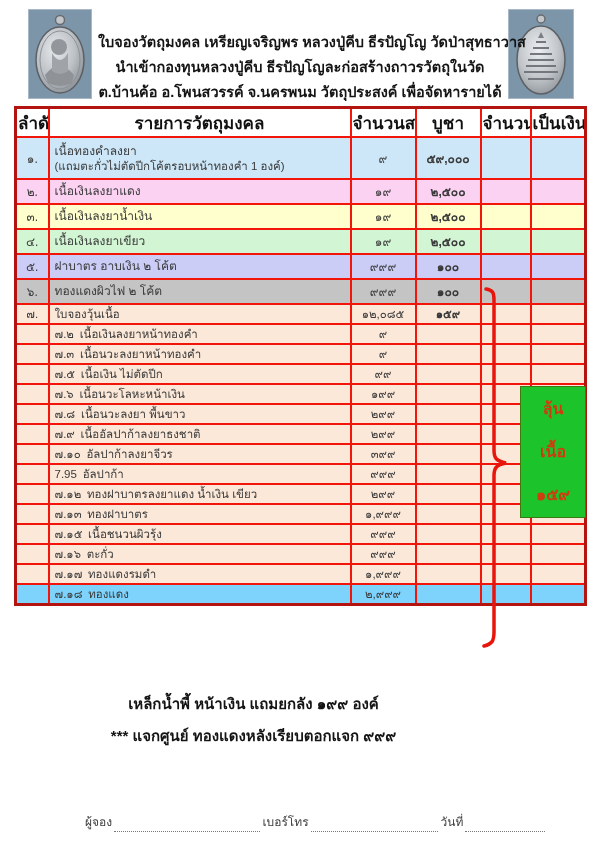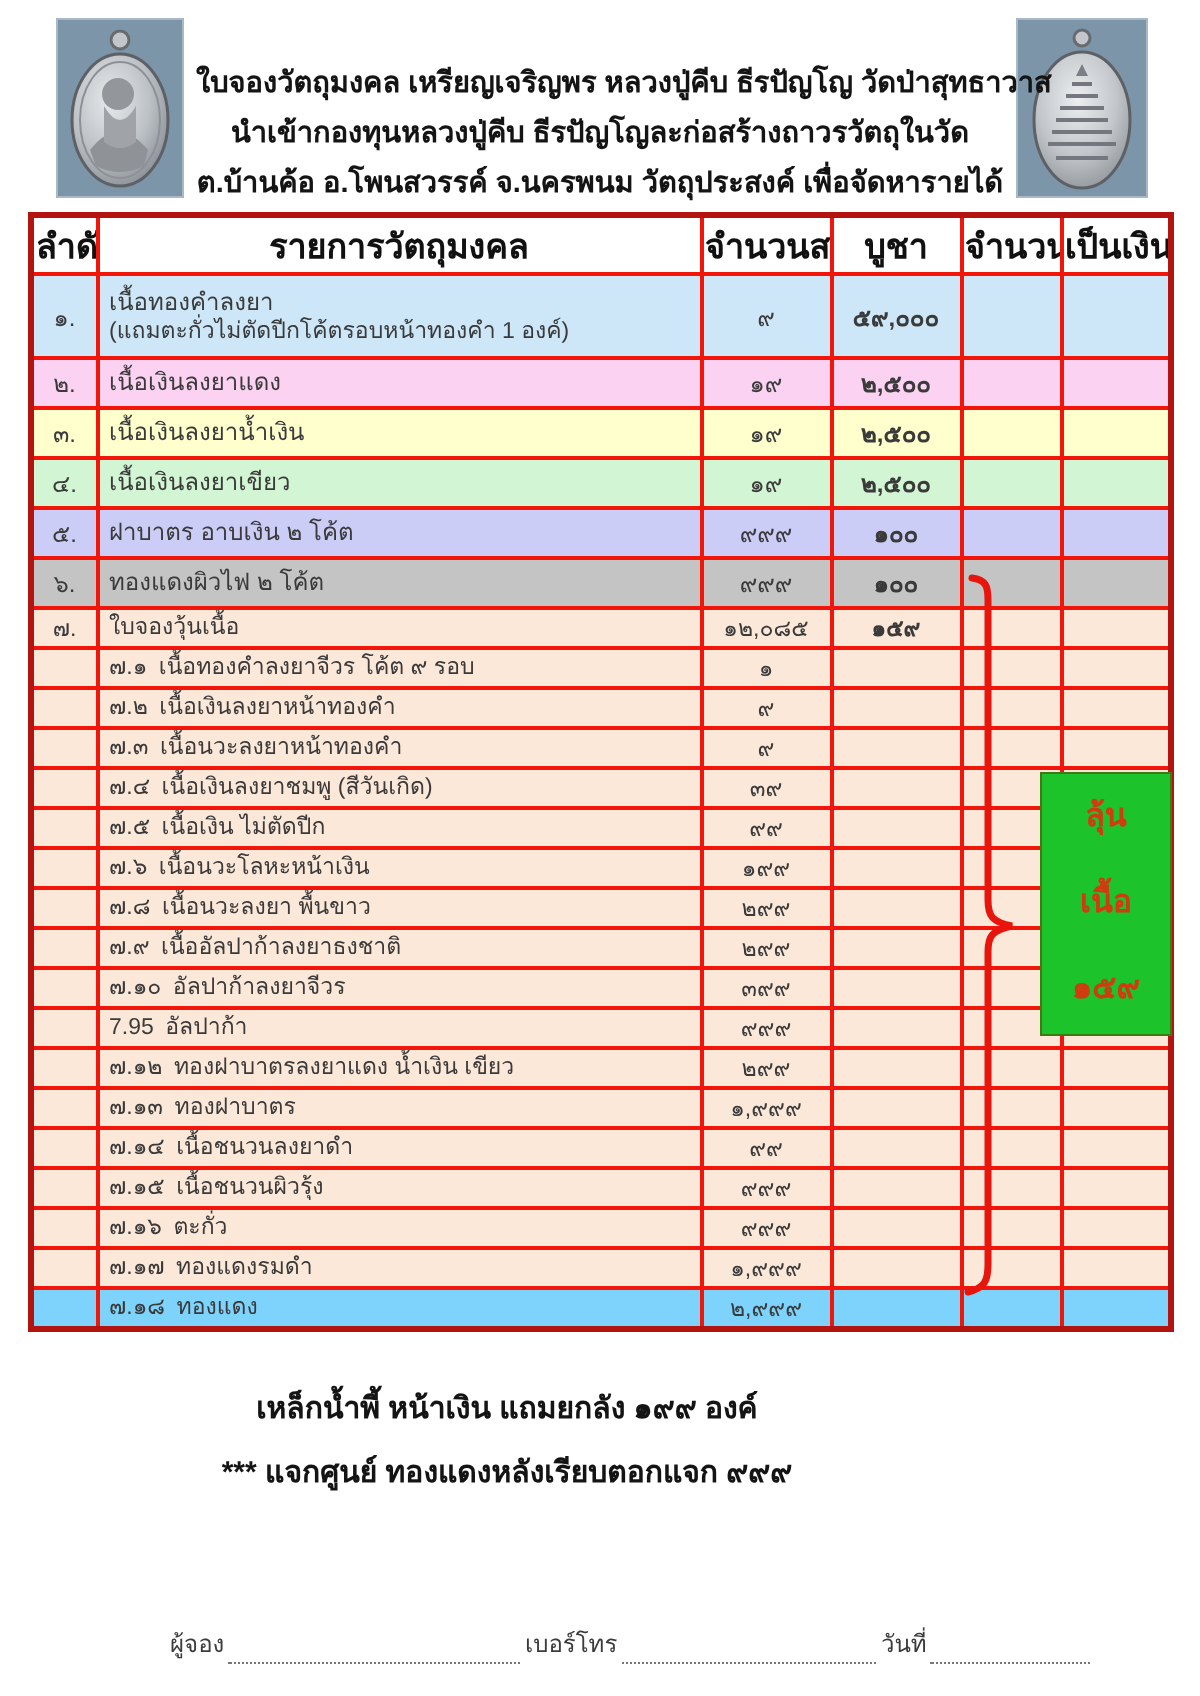--- a/index.html
+++ b/index.html
@@ -198,60 +198,40 @@
             <span class="item-main">ใบจองวุ้นเนื้อ</span>
           </td>
           <td class="c-made">๑๒,๐๘๕</td>
           <td class="c-price">๑๕๙</td>
           <td class="c-res"></td>
           <td class="c-amt"></td>
         </tr>
         <tr class="row-sub" style="background: rgb(251, 232, 217);">
           <td class="c-no"></td>
           <td class="c-item">
-            <span class="item-main">๗.๑ เนื้อทองคำลงยาจีวร โค้ต ๙ รอบ</span>
-          </td>
-          <td class="c-made">๑</td>
-          <td class="c-price"></td>
-          <td class="c-res"></td>
-          <td class="c-amt"></td>
-        </tr>
-        <tr class="row-sub" style="background: rgb(251, 232, 217);">
-          <td class="c-no"></td>
-          <td class="c-item">
             <span class="item-main">๗.๒ เนื้อเงินลงยาหน้าทองคำ</span>
           </td>
           <td class="c-made">๙</td>
           <td class="c-price"></td>
           <td class="c-res"></td>
           <td class="c-amt"></td>
         </tr>
         <tr class="row-sub" style="background: rgb(251, 232, 217);">
           <td class="c-no"></td>
           <td class="c-item">
             <span class="item-main">๗.๓ เนื้อนวะลงยาหน้าทองคำ</span>
           </td>
           <td class="c-made">๙</td>
           <td class="c-price"></td>
           <td class="c-res"></td>
           <td class="c-amt"></td>
         </tr>
         <tr class="row-sub" style="background: rgb(251, 232, 217);">
           <td class="c-no"></td>
           <td class="c-item">
-            <span class="item-main">๗.๔ เนื้อเงินลงยาชมพู (สีวันเกิด)</span>
-          </td>
-          <td class="c-made">๓๙</td>
-          <td class="c-price"></td>
-          <td class="c-res"></td>
-          <td class="c-amt"></td>
-        </tr>
-        <tr class="row-sub" style="background: rgb(251, 232, 217);">
-          <td class="c-no"></td>
-          <td class="c-item">
             <span class="item-main">๗.๕ เนื้อเงิน ไม่ตัดปีก</span>
           </td>
           <td class="c-made">๙๙</td>
           <td class="c-price"></td>
           <td class="c-res"></td>
           <td class="c-amt"></td>
         </tr>
         <tr class="row-sub" style="background: rgb(251, 232, 217);">
           <td class="c-no"></td>
           <td class="c-item">
@@ -311,30 +291,20 @@
           <td class="c-price"></td>
           <td class="c-res"></td>
           <td class="c-amt"></td>
         </tr>
         <tr class="row-sub" style="background: rgb(251, 232, 217);">
           <td class="c-no"></td>
           <td class="c-item">
             <span class="item-main">๗.๑๓ ทองฝาบาตร</span>
           </td>
           <td class="c-made">๑,๙๙๙</td>
-          <td class="c-price"></td>
-          <td class="c-res"></td>
-          <td class="c-amt"></td>
-        </tr>
-        <tr class="row-sub" style="background: rgb(251, 232, 217);">
-          <td class="c-no"></td>
-          <td class="c-item">
-            <span class="item-main">๗.๑๔ เนื้อชนวนลงยาดำ</span>
-          </td>
-          <td class="c-made">๙๙</td>
           <td class="c-price"></td>
           <td class="c-res"></td>
           <td class="c-amt"></td>
         </tr>
         <tr class="row-sub" style="background: rgb(251, 232, 217);">
           <td class="c-no"></td>
           <td class="c-item">
             <span class="item-main">๗.๑๕ เนื้อชนวนผิวรุ้ง</span>
           </td>
           <td class="c-made">๙๙๙</td>

